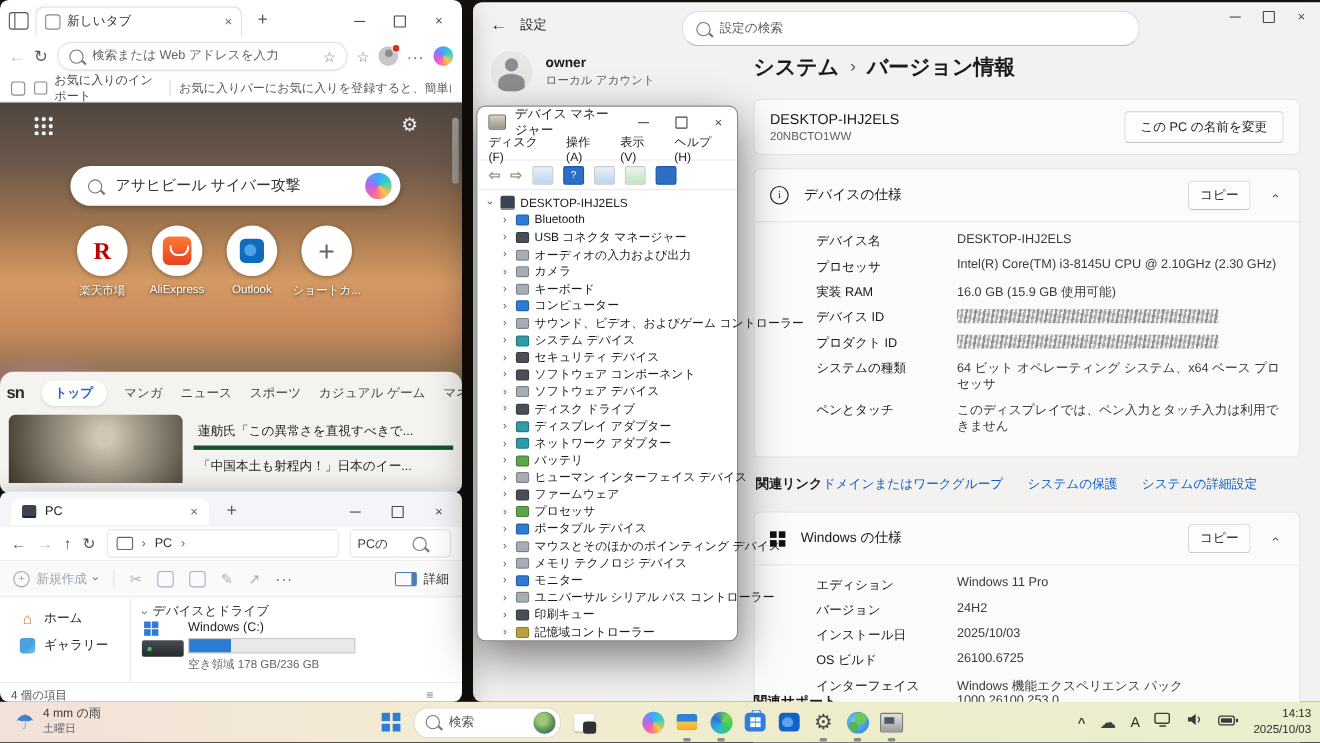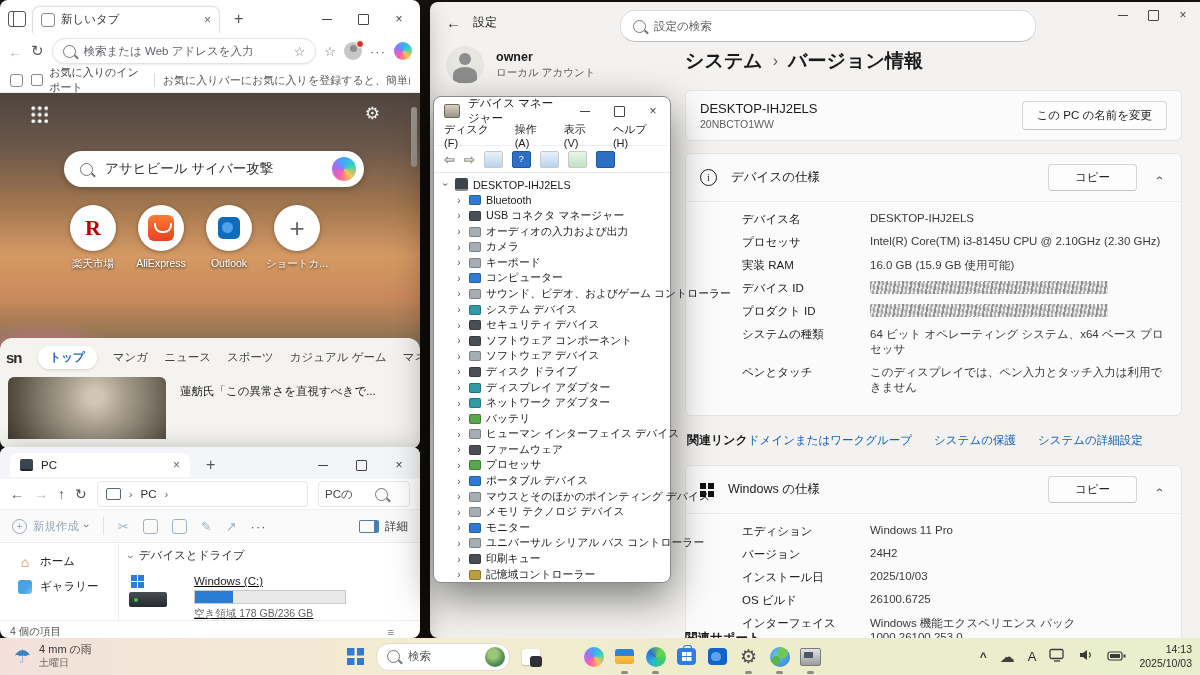--- a/index.html
+++ b/index.html
@@ -103,21 +103,21 @@
   .x-details{margin-left:auto;display:flex;align-items:center;gap:6px;font-size:11.5px;color:#333;}
   .x-det-ic{width:14px;height:11px;border:1.4px solid #4a7fb5;border-radius:2px;border-right:5px solid #4a7fb5;}
   .x-body{display:flex;height:77px;}
   .x-side{width:118px;border-right:1px solid #ececec;padding-top:6px;}
   .x-side-item{display:flex;align-items:center;gap:8px;padding:5px 6px 5px 18px;font-size:11.5px;color:#222;}
   .nav-ic{width:14px;height:14px;display:inline-flex;align-items:center;justify-content:center;}
   .nav-home{color:#d07818;font-size:14px;}
   .nav-gallery{background:linear-gradient(135deg,#4aa3e0 60%,#7cc4ea);border-radius:3px;}
   .x-main{flex:1;padding:5px 10px;}
   .x-section{font-size:11.5px;color:#333;display:flex;gap:6px;align-items:flex-end;}
-  .x-drive{display:flex;gap:25px;margin-top:12px;text-decoration:underline;}
+  .x-drive{display:flex;gap:2px;margin-top:2px;}
   .drive-ic{position:relative;width:40px;height:34px;flex:0 0 auto;}
   .drive-logo{position:absolute;left:2px;top:0;width:13px;height:13px;
     background:linear-gradient(#2e7cd6,#2e7cd6) 0 0/6px 6px no-repeat,linear-gradient(#2e7cd6,#2e7cd6) 7px 0/6px 6px no-repeat,linear-gradient(#2e7cd6,#2e7cd6) 0 7px/6px 6px no-repeat,linear-gradient(#2e7cd6,#2e7cd6) 7px 7px/6px 6px no-repeat;}
   .drive-body{position:absolute;left:0;bottom:2px;width:38px;height:15px;border-radius:2px;background:linear-gradient(#4a4e54,#26292e);}
   .drive-body::after{content:"";position:absolute;left:5px;top:6px;width:4px;height:4px;border-radius:50%;background:#35c94a;}
   .x-drive-info{flex:1;}
   .x-drive-name{font-size:11.5px;color:#222;}
   .x-bar{width:150px;height:12px;background:#e9e9e9;border:1px solid #c9c9c9;margin-top:3px;}
   .x-bar-fill{height:100%;background:#2b7cd3;}
   .x-free{font-size:10.5px;color:#666;margin-top:3px;}
@@ -167,21 +167,21 @@
   .card{background:#fbfbfb;border:1px solid #e5e5e5;border-radius:6px;margin-bottom:12px;}
   .card-row1{display:flex;align-items:center;padding:10px 14px;}
   .dev-name{font-size:13px;color:#1a1a1a;}
   .dev-model{font-size:10.5px;color:#5f5f5f;margin-top:2px;}
   .btn{margin-left:auto;background:#fdfdfd;border:1px solid #d5d5d5;border-bottom-color:#c2c2c2;border-radius:4px;font-size:11.5px;color:#1a1a1a;padding:6px 14px;font-family:inherit;}
   .card-head{display:flex;align-items:center;gap:14px;padding:10px 14px;border-bottom:1px solid #ececec;}
   .info-ic{width:15px;height:15px;border:1.4px solid #1a1a1a;border-radius:50%;display:flex;align-items:center;justify-content:center;font-size:9.5px;color:#1a1a1a;font-family:"Liberation Serif",serif;}
   .win-ic{width:14px;height:14px;
     background:linear-gradient(#111,#111) 0 0/6px 6px no-repeat,linear-gradient(#111,#111) 8px 0/6px 6px no-repeat,linear-gradient(#111,#111) 0 8px/6px 6px no-repeat,linear-gradient(#111,#111) 8px 8px/6px 6px no-repeat;}
   .card-title{font-size:12.5px;color:#1a1a1a;flex:1;}
-  .copy-btn{background:#fdfdfd;border:1px solid #d5d5d5;border-bottom-color:#c2c2c2;border-radius:4px;font-size:11.5px;color:#1a1a1a;padding:5px 26px;font-family:inherit;}
+  .copy-btn{background:#fdfdfd;border:1px solid #d5d5d5;border-bottom-color:#c2c2c2;border-radius:4px;font-size:11.5px;color:#1a1a1a;padding:5px 10px;font-family:inherit;}
   .card-chev{color:#444;font-size:12px;margin:0 6px;}
   .spec-rows{padding:10px 14px 12px 56px;}
   .spec-row{display:flex;font-size:11.5px;margin-bottom:8px;}
   .spec-label{width:128px;color:#1a1a1a;flex:0 0 auto;}
   .spec-value{color:#3a3a3a;}
   .spec-value.redacted{display:inline-block;width:238px;height:13px;border-radius:2px;opacity:.8;
     background:repeating-linear-gradient(100deg,rgba(55,55,55,.6) 0 2px,rgba(205,205,205,.3) 2px 4px,rgba(95,95,95,.55) 4px 6px,rgba(235,235,235,.35) 6px 8px),repeating-linear-gradient(12deg,rgba(120,120,120,.4) 0 3px,rgba(225,225,225,.25) 3px 6px);}
   .related{display:flex;align-items:center;margin:16px 2px;}
   .related-title{font-size:12px;font-weight:bold;color:#1a1a1a;}
   .s-link{font-size:11.5px;color:#0a5dc2;}
@@ -472,20 +472,21 @@
               <span class="ntab plain">スポーツ</span>
               <span class="ntab plain">カジュアル ゲーム</span>
               <span class="ntab plain">マネー</span>
             </span>
         </div>
         <div class="news-card">
           <div class="news-img"></div>
           <div class="news-list">
 
           <div class="headline">蓮舫氏「この異常さを直視すべきで...</div>
+              <div class="headline">「中国本土も射程内！」日本のイー...</div>
             </div>
         </div>
       </div>
     </div>
   </section>
 
   <section class="win explorer">
     <div class="x-tabbar">
       <div class="x-tab">
         <span class="x-tab-ic"></span>

